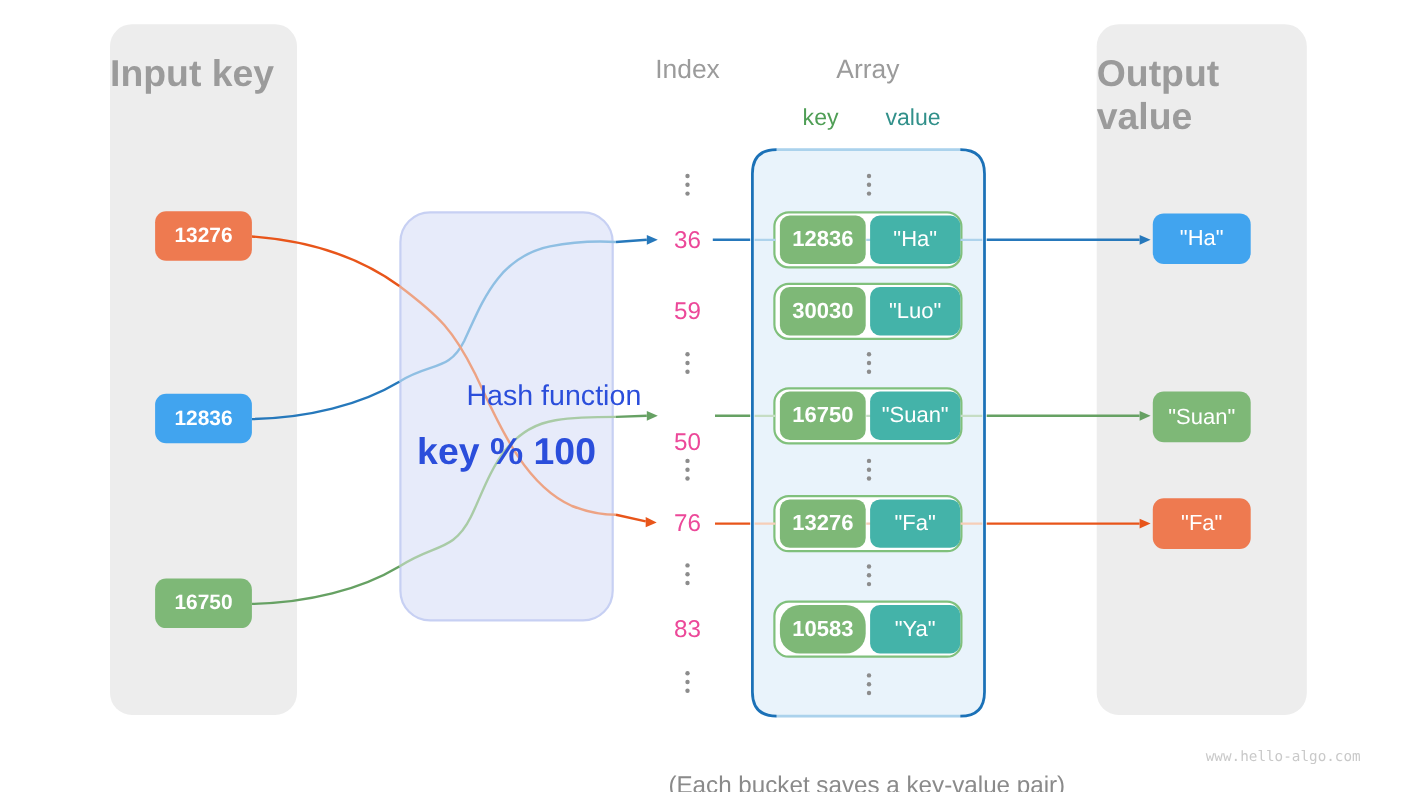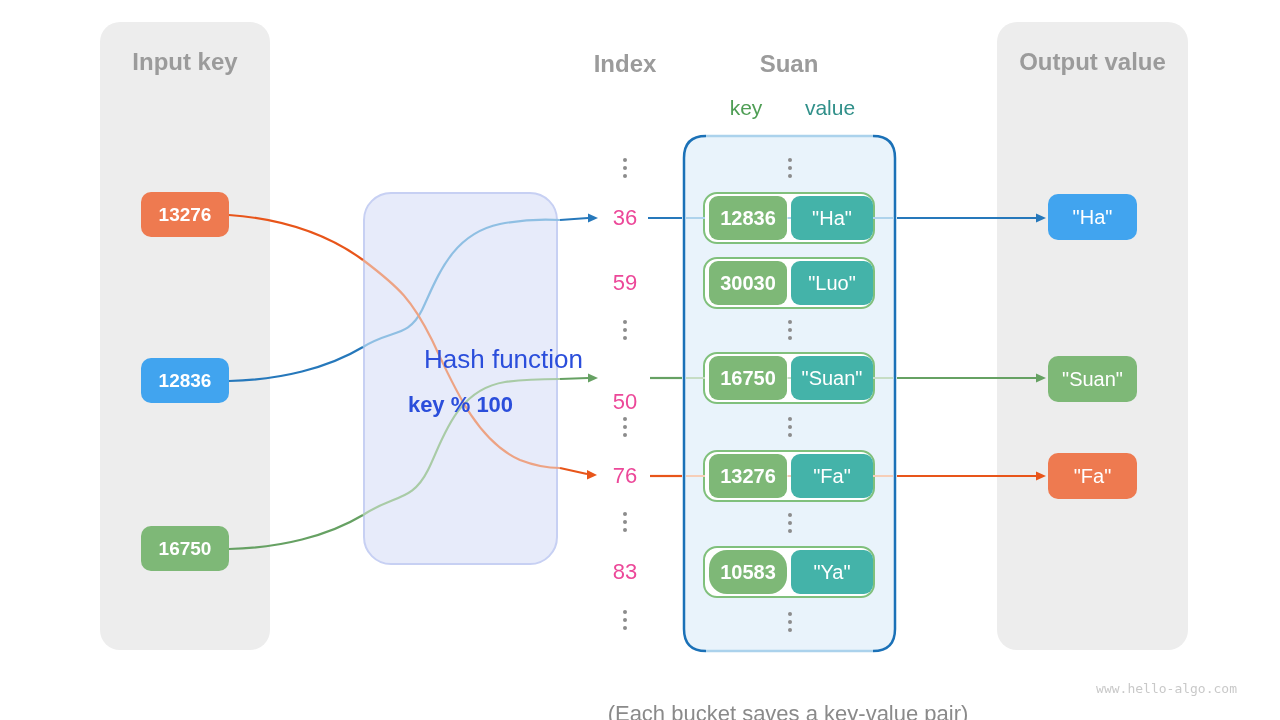--- a/index.html
+++ b/index.html
@@ -3,37 +3,37 @@
 <meta charset="utf-8">
 <style>
   html,body{margin:0;padding:0;background:#fff;}
   *{box-sizing:border-box;font-family:"Liberation Sans","DejaVu Sans",sans-serif;}
   .canvas{position:relative;width:1280px;height:720px;background:#ffffff;overflow:hidden;}
 
   
   .panel{position:absolute;background:#ededed;border-radius:20px;z-index:1;}
   .panel-input{left:100px;top:22px;width:170px;height:628px;}
   .panel-output{left:997px;top:22px;width:191px;height:628px;}
-  .panel-title{position:absolute;z-index:6;font-size:24px;font-weight:bold;color:#9b9b9b;text-align:center;}
+  .panel-title{position:absolute;z-index:6;font-size:34px;font-weight:bold;color:#9b9b9b;text-align:left;}
   .title-input{left:100px;top:48px;width:170px;}
   .title-output{left:997px;top:48px;width:191px;}
 
   
-  .col-header{position:absolute;z-index:6;font-size:24px;font-weight:bold;color:#9b9b9b;text-align:center;}
+  .col-header{position:absolute;z-index:6;font-size:24px;font-weight:normal;color:#9b9b9b;text-align:center;}
   .hdr-index{left:575px;top:50px;width:100px;}
   .hdr-array{left:729px;top:50px;width:120px;}
   .sub-header{position:absolute;z-index:6;font-size:21px;text-align:center;}
   .hdr-key{left:706px;top:96px;width:80px;color:#4f9e55;}
   .hdr-value{left:790px;top:96px;width:80px;color:#31908a;}
 
   
   .hash-box{position:absolute;left:363px;top:192px;width:195px;height:373px;background:#e7ebfa;border:2px solid #c7d0f3;border-radius:28px;z-index:1;}
   .hash-line{position:absolute;left:363px;width:195px;text-align:center;color:#2b4edb;z-index:6;}
   .hash-line1{top:344px;font-size:26px;margin-left:43px;}
-  .hash-line2{top:392px;font-size:22px;font-weight:bold;}
+  .hash-line2{top:392px;font-size:34px;font-weight:bold;}
 
   
   .array-fill{position:absolute;left:684px;top:135px;width:211px;height:517px;background:#e9f3fb;border-radius:18px;z-index:1;}
 
   
   .svg-main{position:absolute;left:0;top:0;z-index:2;pointer-events:none;}
   .svg-top{position:absolute;left:0;top:0;z-index:4;pointer-events:none;}
 
   
   .chip{position:absolute;height:45px;border-radius:10px;color:#fff;text-align:center;line-height:45px;z-index:6;}
@@ -107,21 +107,21 @@
 
   <svg class="svg-top" width="1280" height="720" viewBox="0 0 1280 720">
     <path d="M 686,218 L 705,218 M 787.5,218 L 792.5,218 M 873,218 L 893,218" stroke="#aed3ec" stroke-width="2" fill="none"></path>
     <path d="M 686,378 L 705,378 M 787.5,378 L 792.5,378 M 873,378 L 893,378" stroke="#c6ddc4" stroke-width="2" fill="none"></path>
     <path d="M 686,476 L 705,476 M 787.5,476 L 792.5,476 M 873,476 L 893,476" stroke="#f6ceb8" stroke-width="2" fill="none"></path>
   </svg>
 
   <div class="panel-title title-input">Input key</div>
   <div class="panel-title title-output">Output value</div>
   <div class="col-header hdr-index">Index</div>
-  <div class="col-header hdr-array">Suan</div>
+  <div class="col-header hdr-array">Array</div>
   <div class="sub-header hdr-key">key</div>
   <div class="sub-header hdr-value">value</div>
 
   <div class="hash-line hash-line1">Hash function</div>
   <div class="hash-line hash-line2">key % 100</div>
 
   <div class="chip chip-num in-chip bg-orange" style="top:192px;">13276</div>
   <div class="chip chip-num in-chip bg-blue" style="top:358px;">12836</div>
   <div class="chip chip-num in-chip bg-green" style="top:526px;">16750</div>
 

